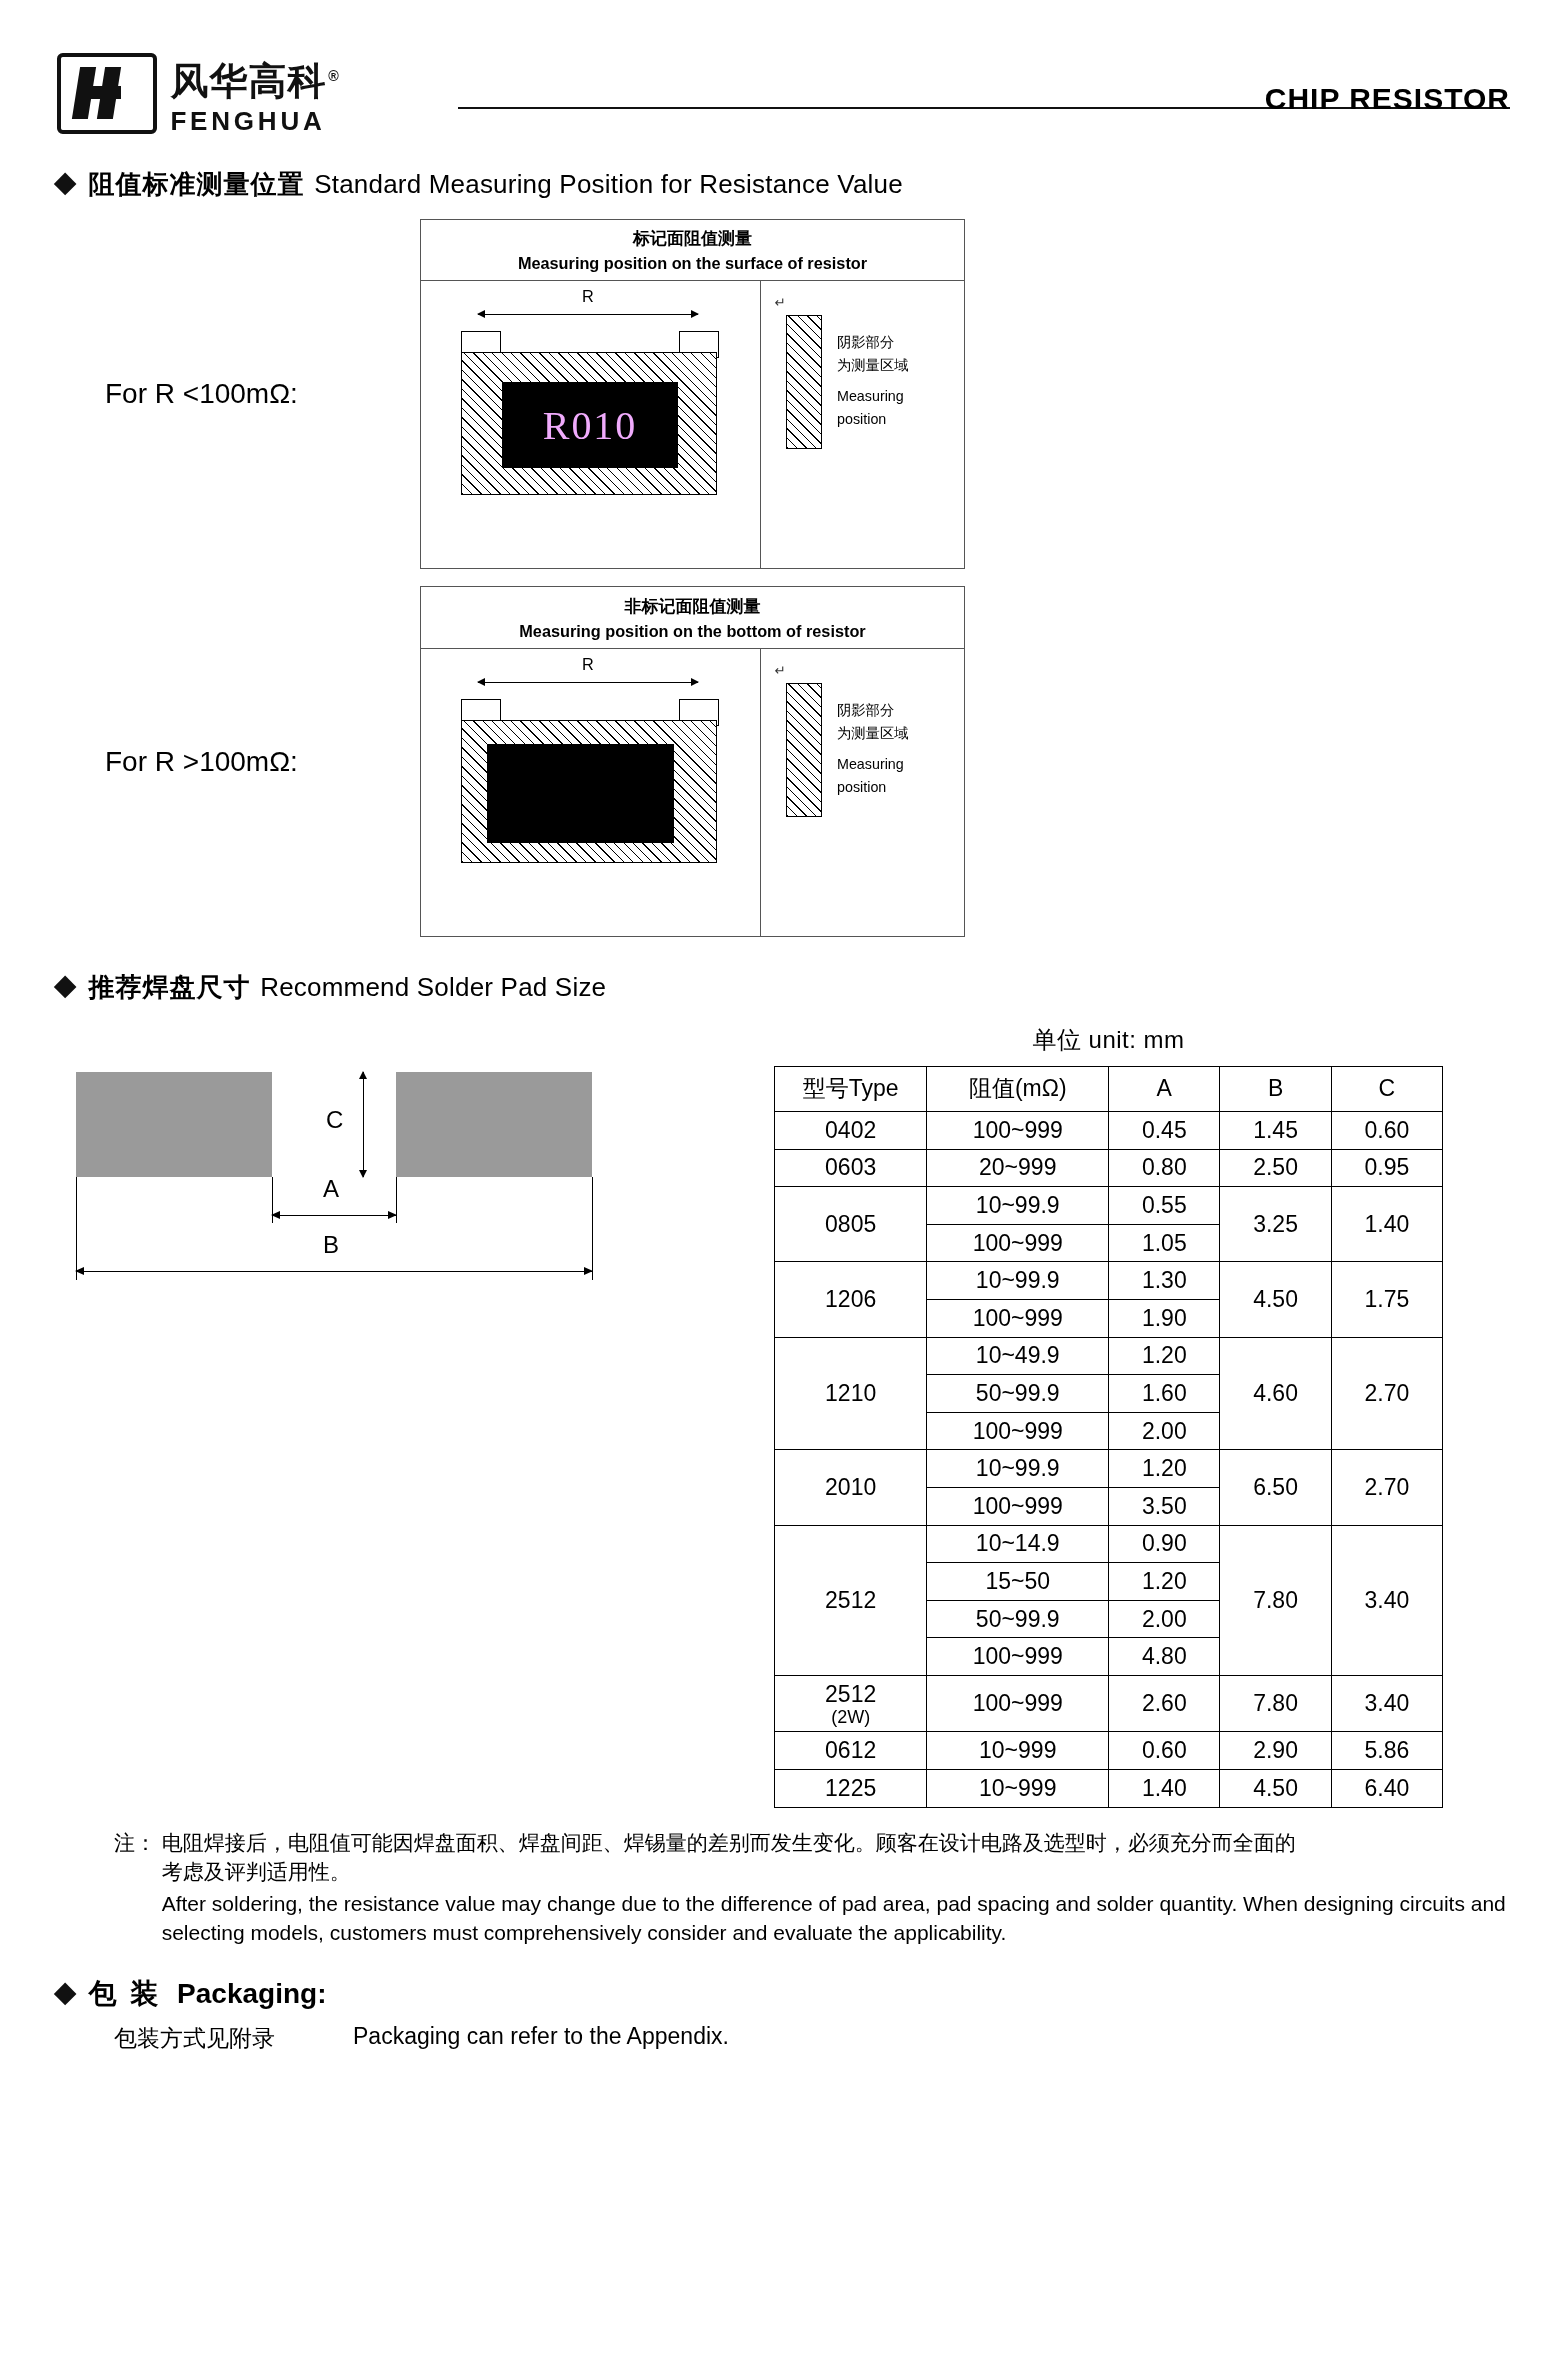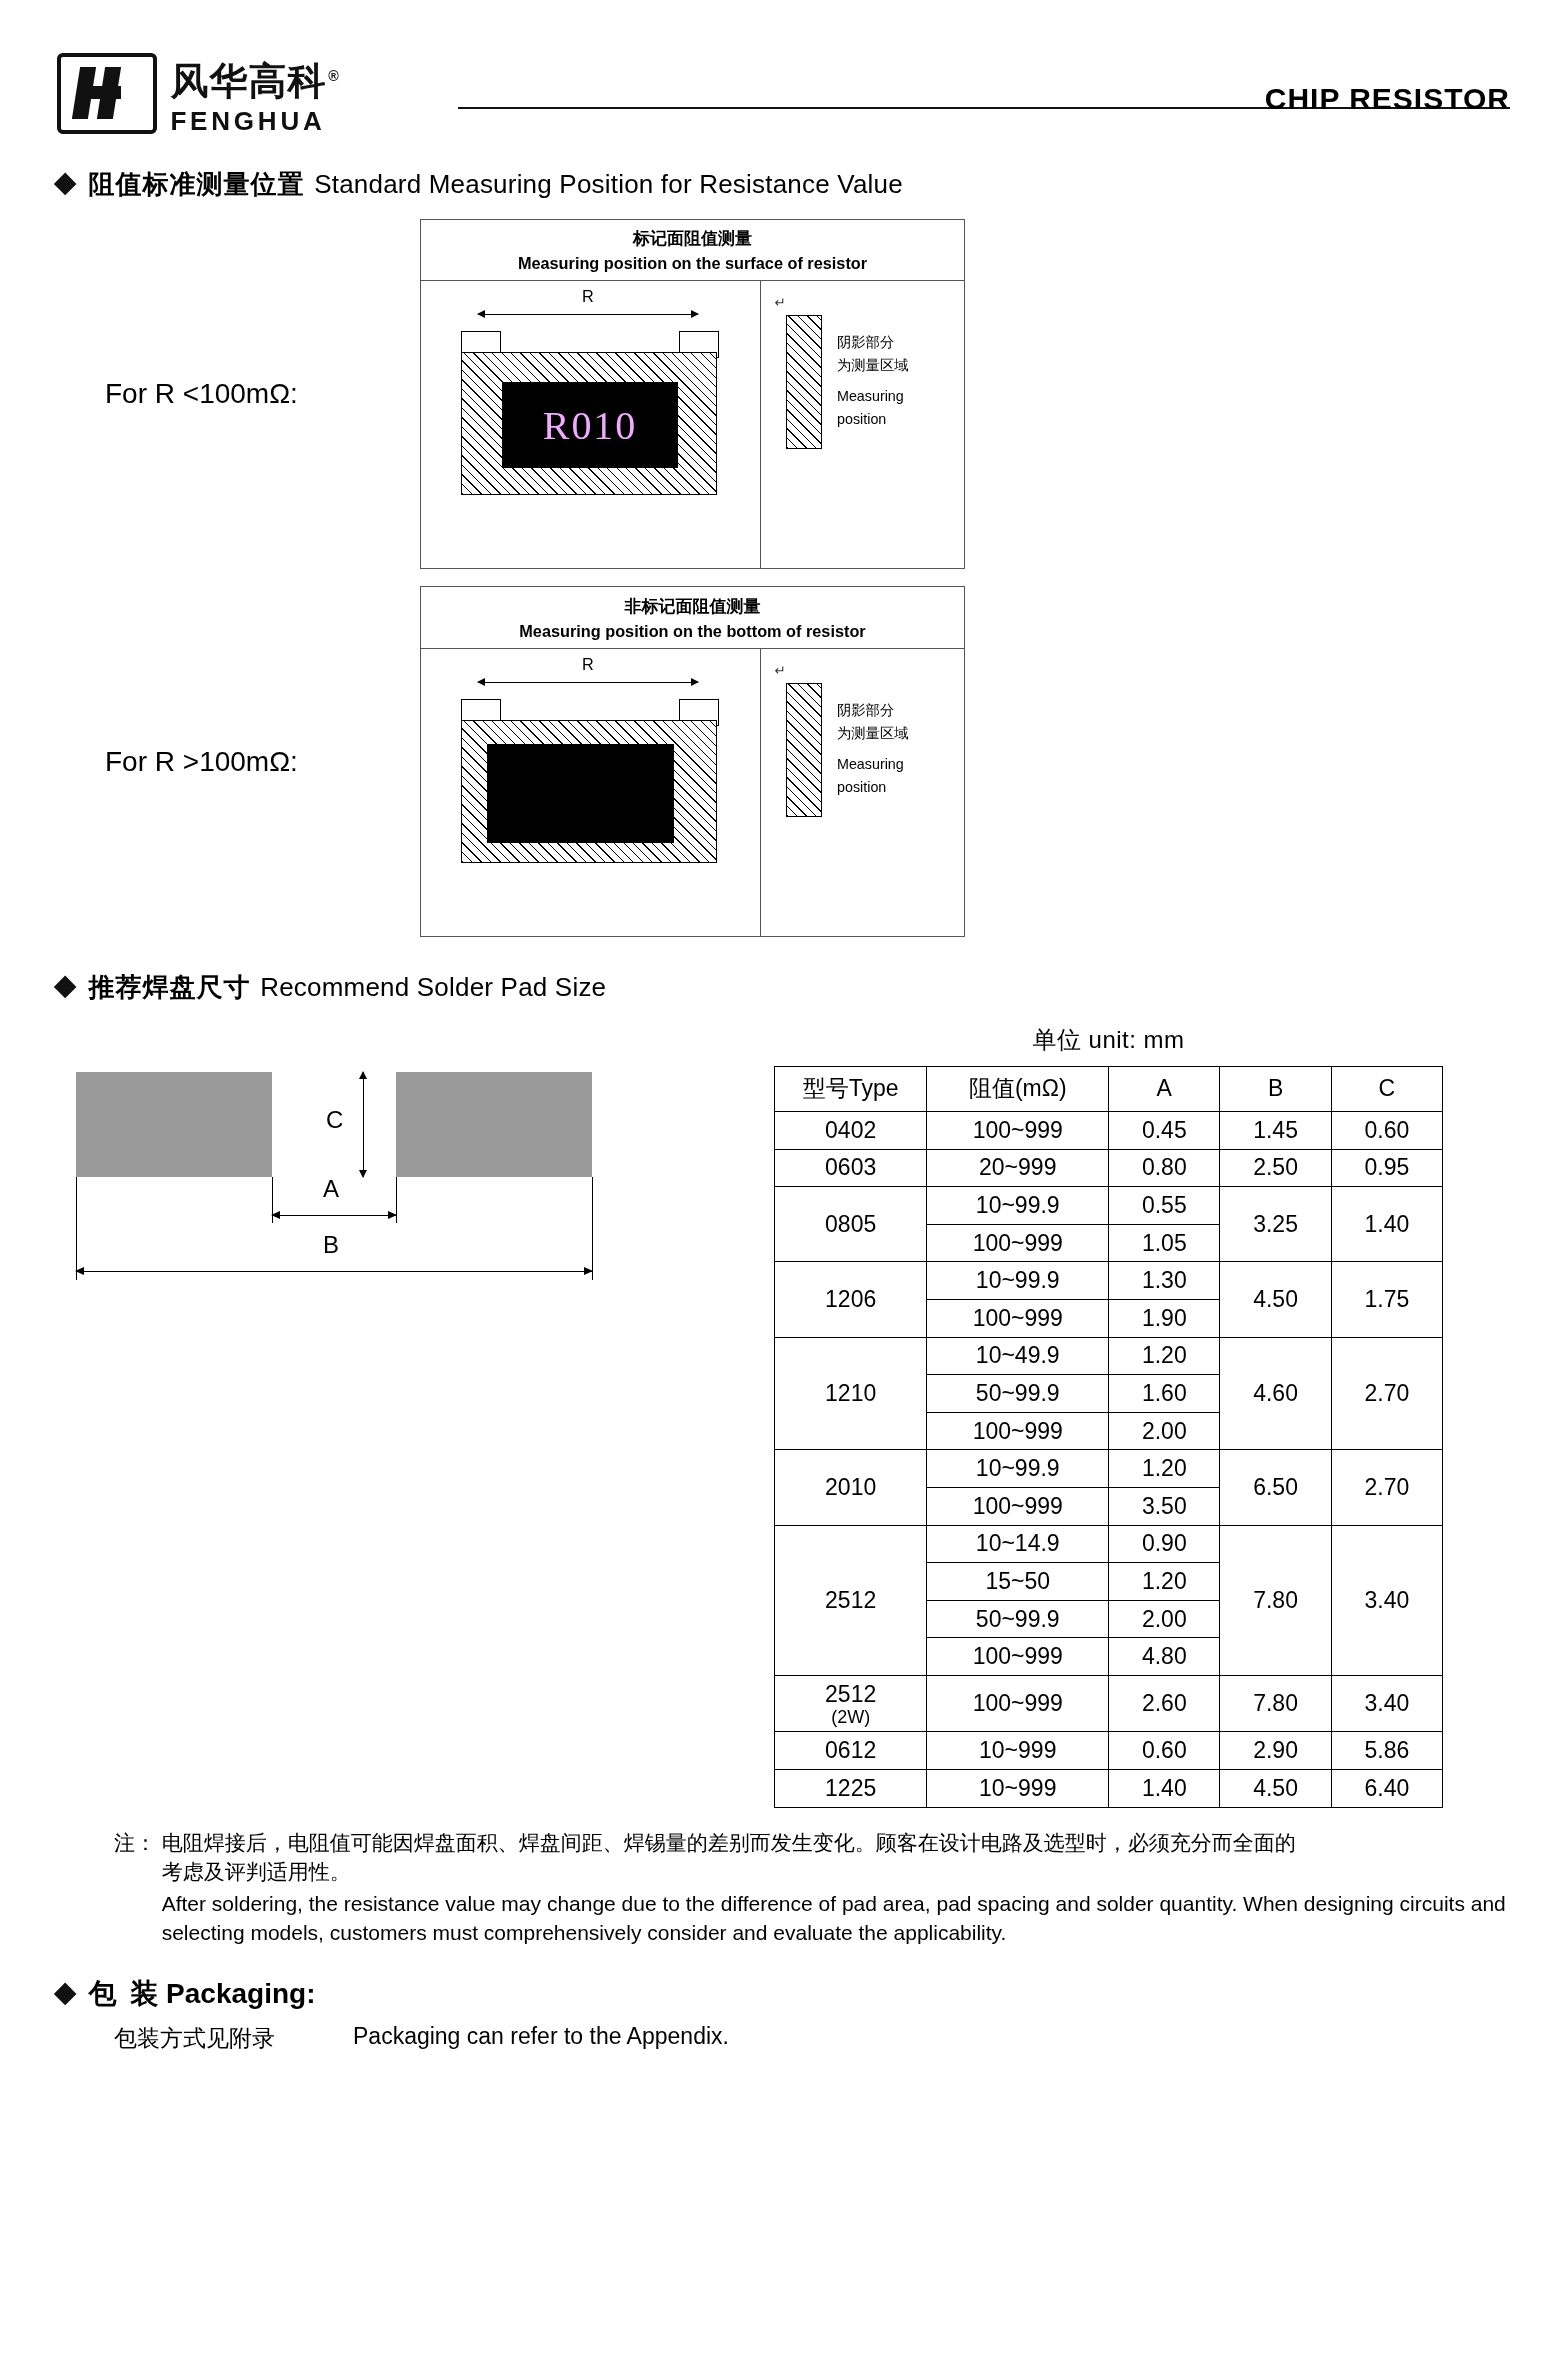--- a/index.html
+++ b/index.html
@@ -420,21 +420,21 @@
     margin-top: 27px;
   }
   .pack-cn {
     font-size: 28px;
     font-weight: bold;
     letter-spacing: 2.9px;
   }
   .pack-en {
     font-size: 28px;
     font-weight: bold;
-    margin-left: 5px;
+    margin-left: 16px;
   }
   .pack-line {
     display: flex;
     margin-top: 9.6px;
     padding-left: 57px;
     font-size: 23px;
   }
   .pack-line .cn { width: 239px; }
 </style>
 </head>

